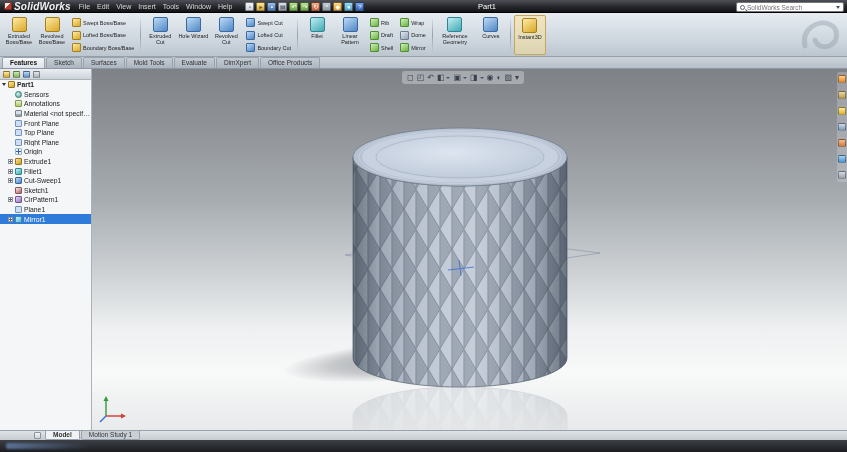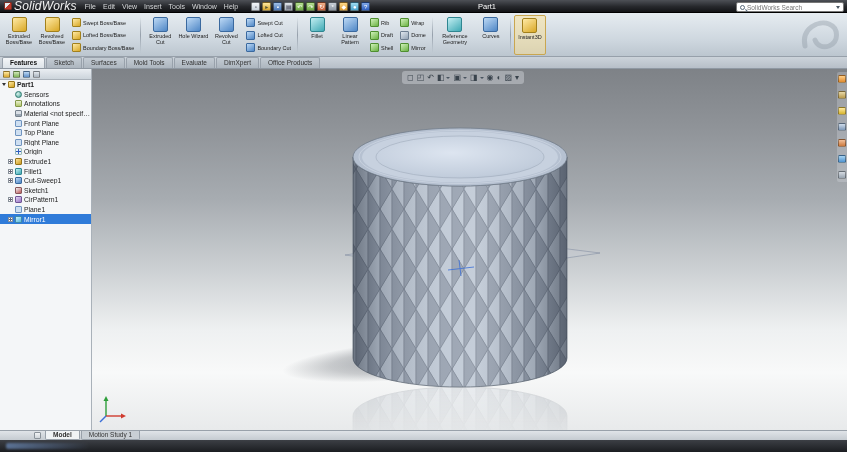--- a/index.html
+++ b/index.html
@@ -13,21 +13,21 @@
   
   .titlebar {
     position:absolute; top:0; left:0; width:847px; height:13px;
     background:linear-gradient(#4d5056,#26282c 55%,#121316);
     display:flex; align-items:center; gap:5px; padding:0 4px; color:#e6e6e6;
     border-bottom:1px solid #000;
   }
   .logo { display:flex; align-items:center; gap:2px; }
   .logo-cube { width:8px; height:8px; border-radius:1px; border:1px solid #7a2d22;
     background:linear-gradient(135deg,#e8ecef 0 50%, #c0392b 50% 100%); }
-  .logo-text { font-size:12px; font-weight:normal; font-style:italic; color:#f2f2f2; letter-spacing:.2px; }
+  .logo-text { font-size:10px; font-weight:bold; font-style:italic; color:#f2f2f2; letter-spacing:.2px; }
   .menus { display:flex; gap:7px; font-size:7px; color:#d6d8da; margin-left:3px; }
   .menus span { cursor:default; }
   .tb-icons { display:flex; gap:2px; margin-left:8px; }
   .tb-chip { width:9px; height:9px; border-radius:1.5px; font-size:6px; line-height:9px;
     text-align:center; color:#fff; border:1px solid rgba(0,0,0,.45); }
   .tb-icons .tb-chip:nth-child(1){background:linear-gradient(#f4f7fa,#c9d2da); color:#445;}
   .tb-icons .tb-chip:nth-child(2){background:linear-gradient(#ffe9a0,#d7a row#);} 
   .tb-icons .tb-chip:nth-child(2){background:linear-gradient(#ffe9a0,#d7a62e); color:#553;}
   .tb-icons .tb-chip:nth-child(3){background:linear-gradient(#9fc0e8,#4a76b8);}
   .tb-icons .tb-chip:nth-child(4){background:linear-gradient(#dde2e8,#aab3bd); color:#334;}

